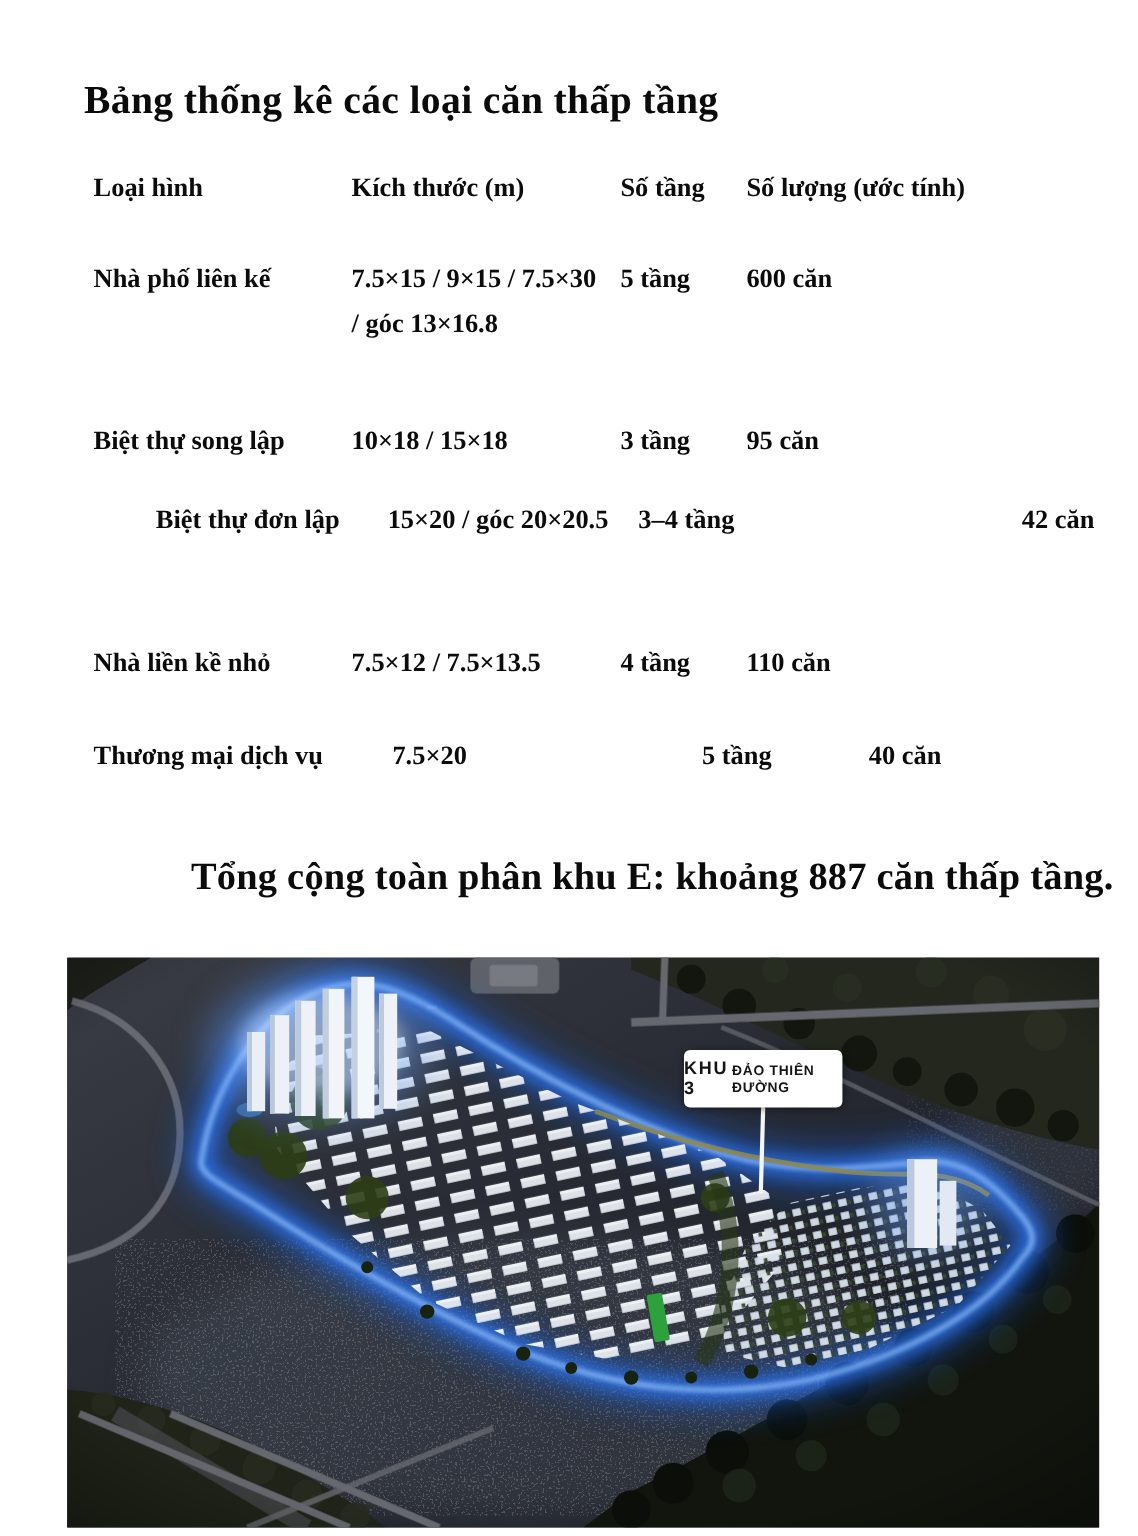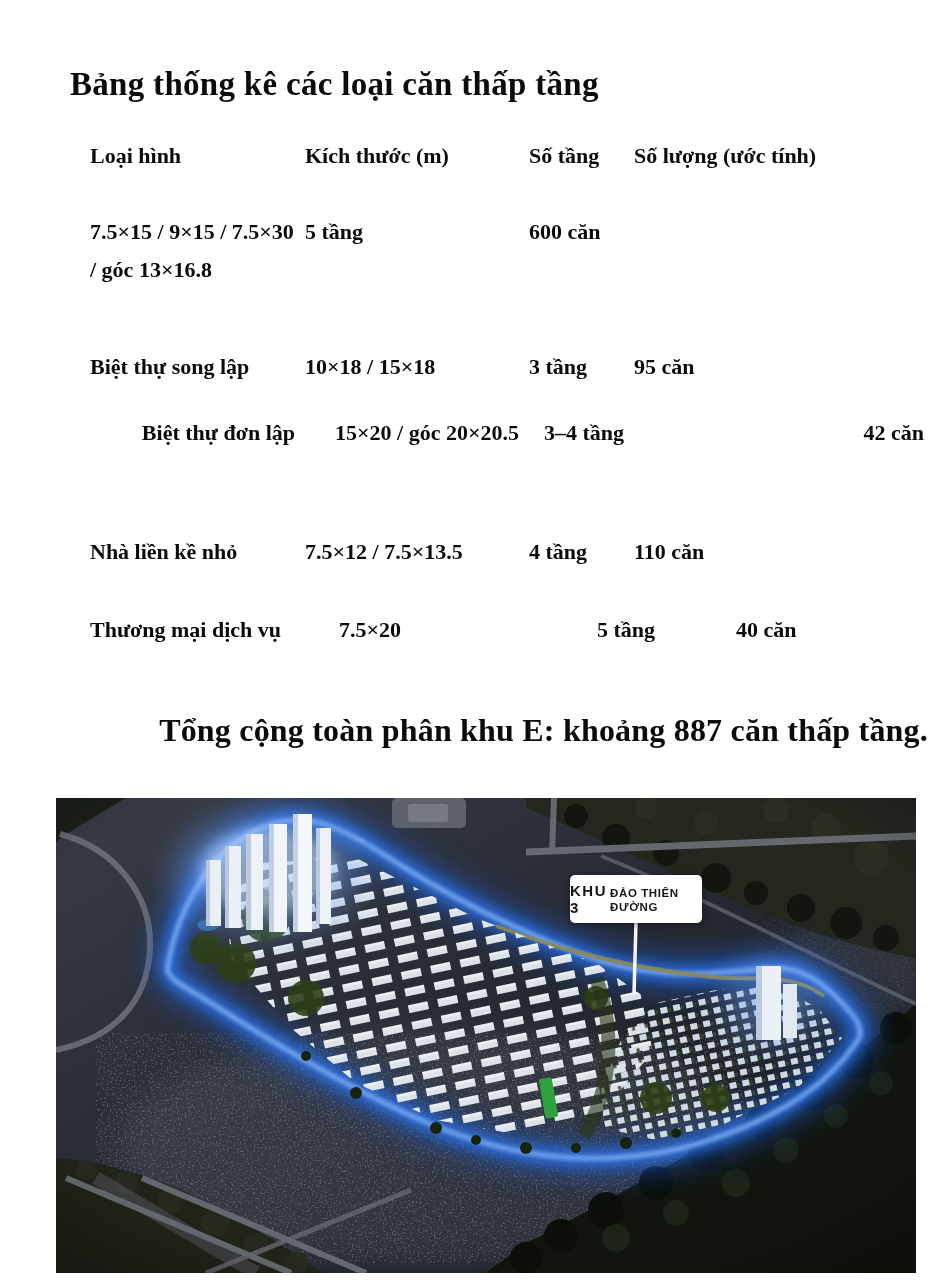--- a/index.html
+++ b/index.html
@@ -8,21 +8,21 @@
     font-family:"Liberation Serif","DejaVu Serif",serif;color:#0b0b0b;
     overflow:hidden;
   }
   .page-title{
     position:absolute;left:70px;top:44px;
     font-size:33px;font-weight:700;letter-spacing:.3px;white-space:nowrap;
   }
   .t-row{
     position:absolute;left:78px;
     display:grid;grid-template-columns:215px 224px 105px 300px;
-    font-size:22px;font-weight:700;line-height:38px;margin-left:12px;
+    font-size:22px;font-weight:700;line-height:38px;
   }
   .t-row > div{padding-right:10px;}
   .t-head{top:137px;}
   .r0{top:213px;} .r1{top:348px;} .r2{top:414px;text-align:right;} .r3{top:533px;} .r4{top:611px;gap:34px;}
   .summary{
     position:absolute;left:68px;top:712px;width:860px;
     font-size:32px;font-weight:700;letter-spacing:.2px;white-space:nowrap;text-align:right;
   }
   .photo{
     position:absolute;left:56px;top:798px;width:860px;height:475px;
@@ -45,20 +45,21 @@
 <h1 class="page-title">Bảng thống kê các loại căn thấp tầng</h1>
 
 <div class="t-row t-head">
   <div>Loại hình</div>
   <div>Kích thước (m)</div>
   <div>Số tầng</div>
   <div>Số lượng (ước tính)</div>
 </div>
 
 <div class="t-row r0">
+  <div>Nhà phố liên kế</div>
   <div>7.5×15 / 9×15 / 7.5×30 / góc 13×16.8</div>
   <div>5 tầng</div>
   <div>600 căn</div>
 </div>
 <div class="t-row r1">
   <div>Biệt thự song lập</div>
   <div>10×18 / 15×18</div>
   <div>3 tầng</div>
   <div>95 căn</div>
 </div>

